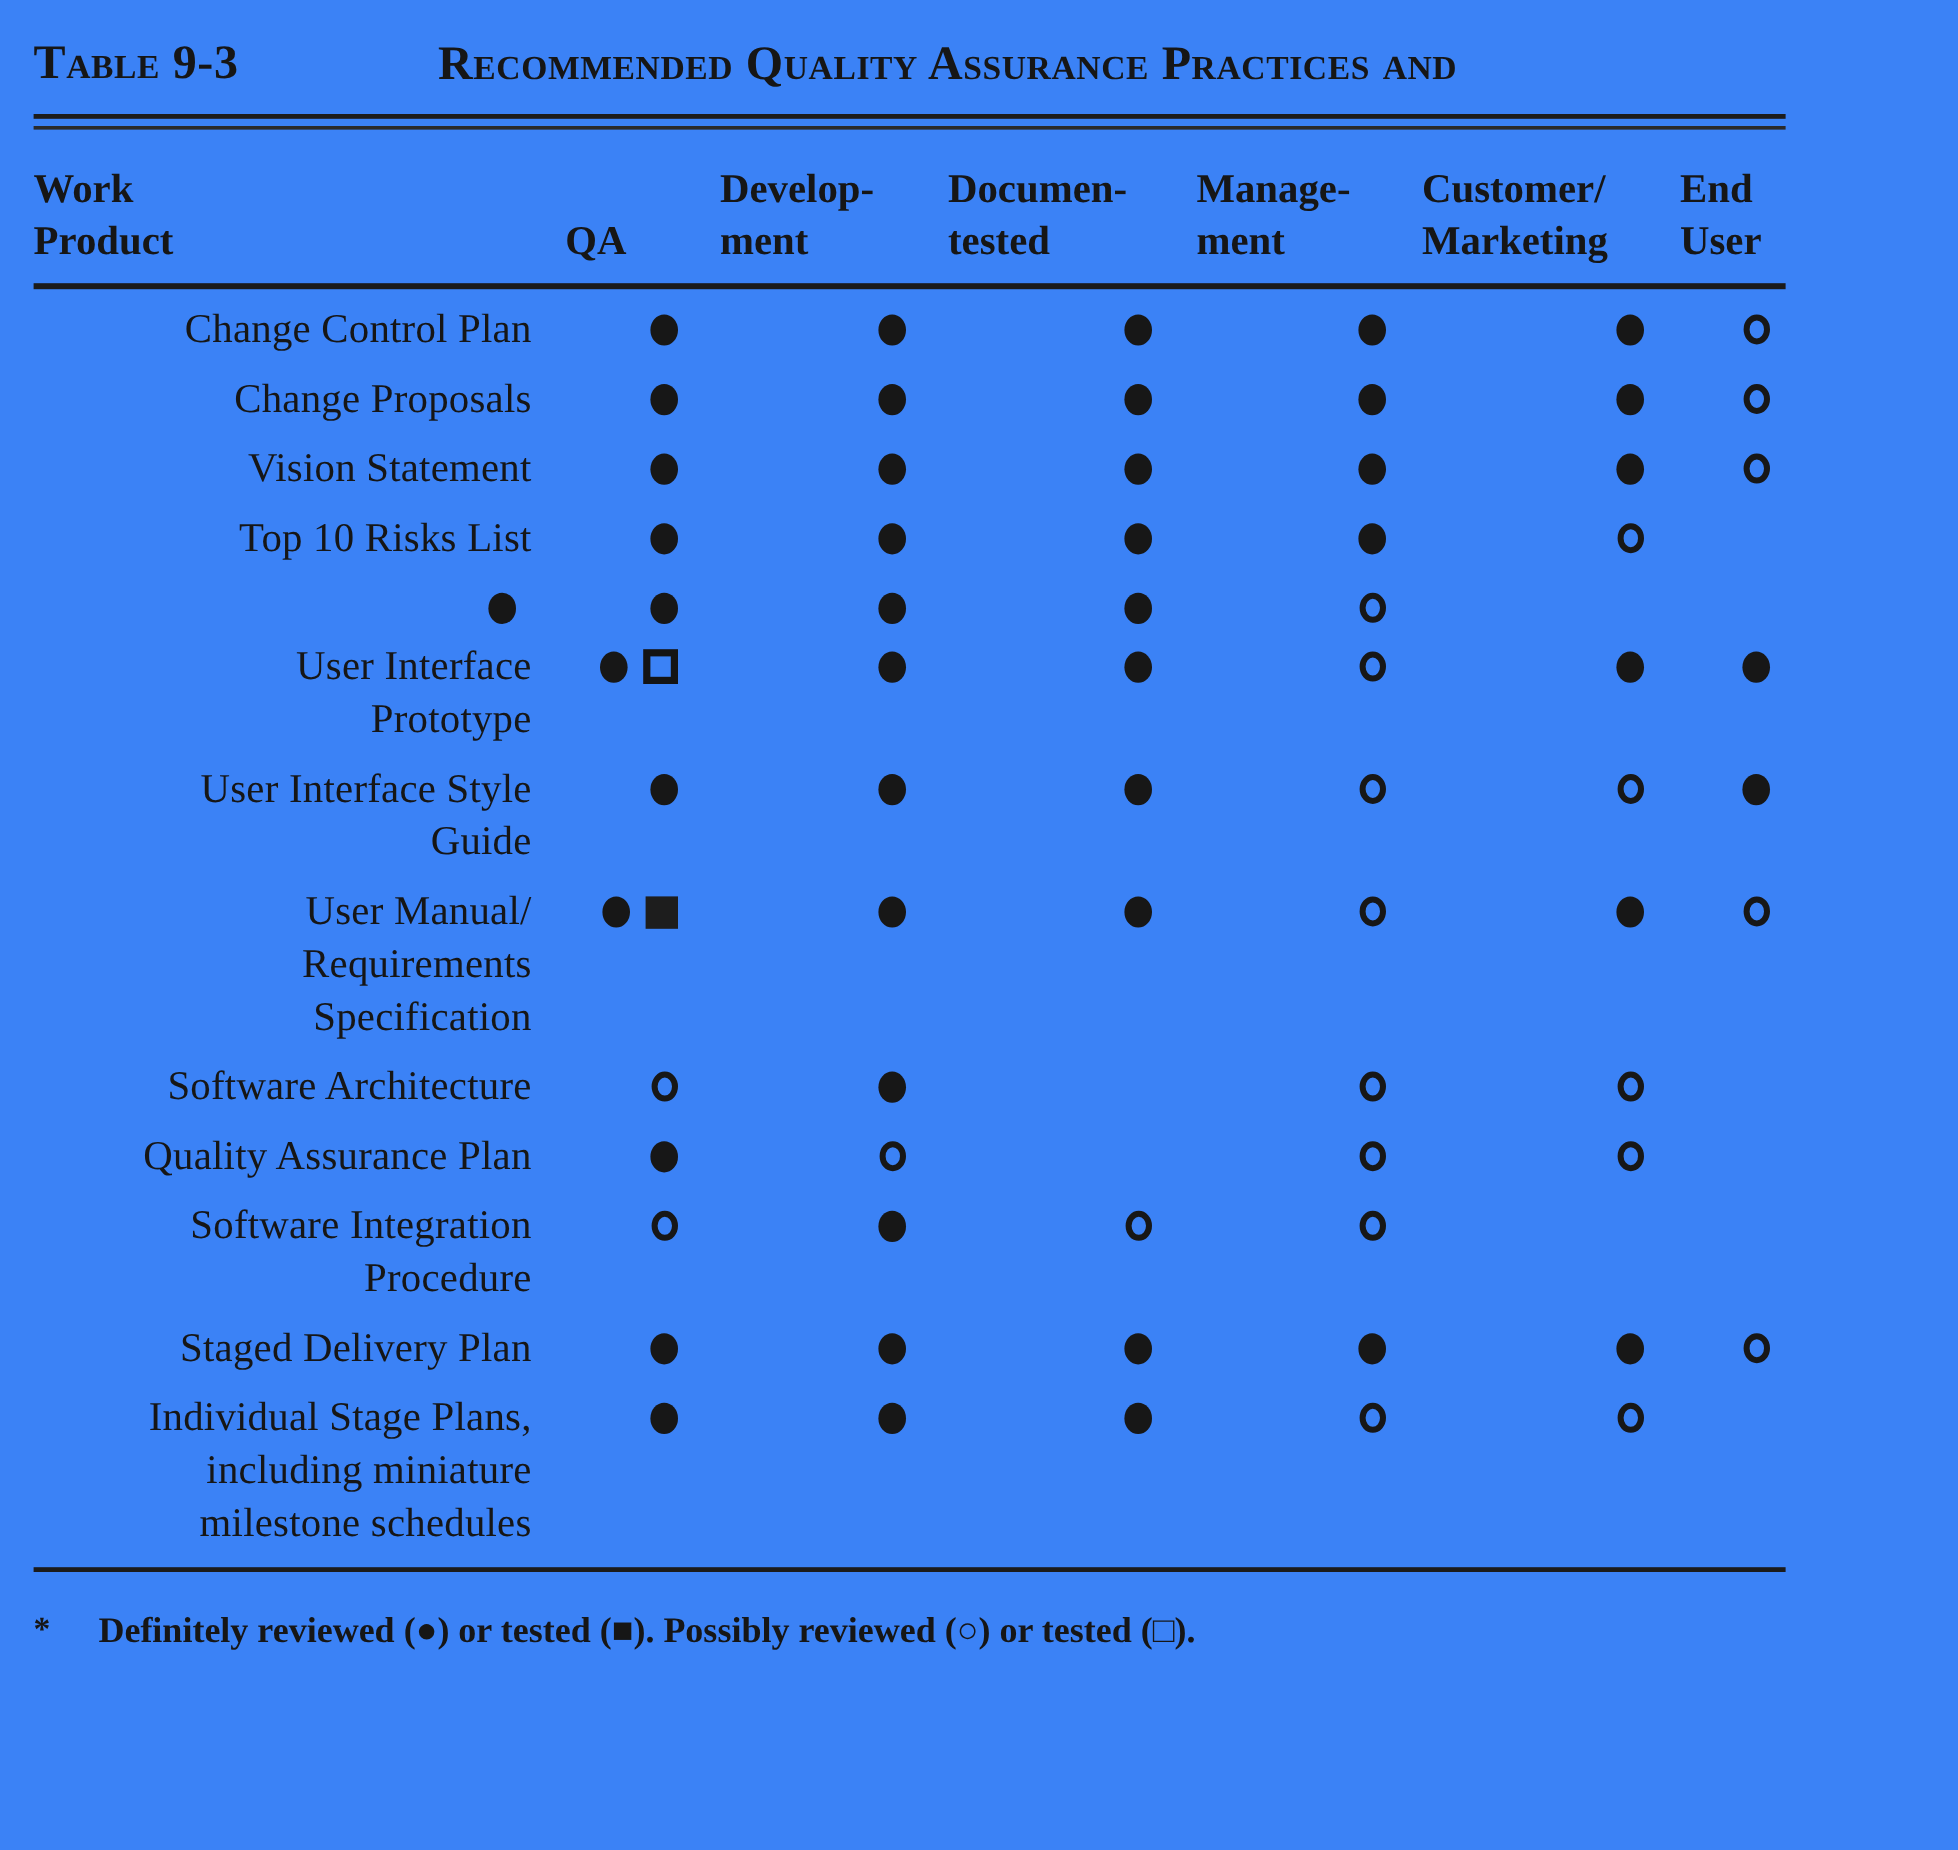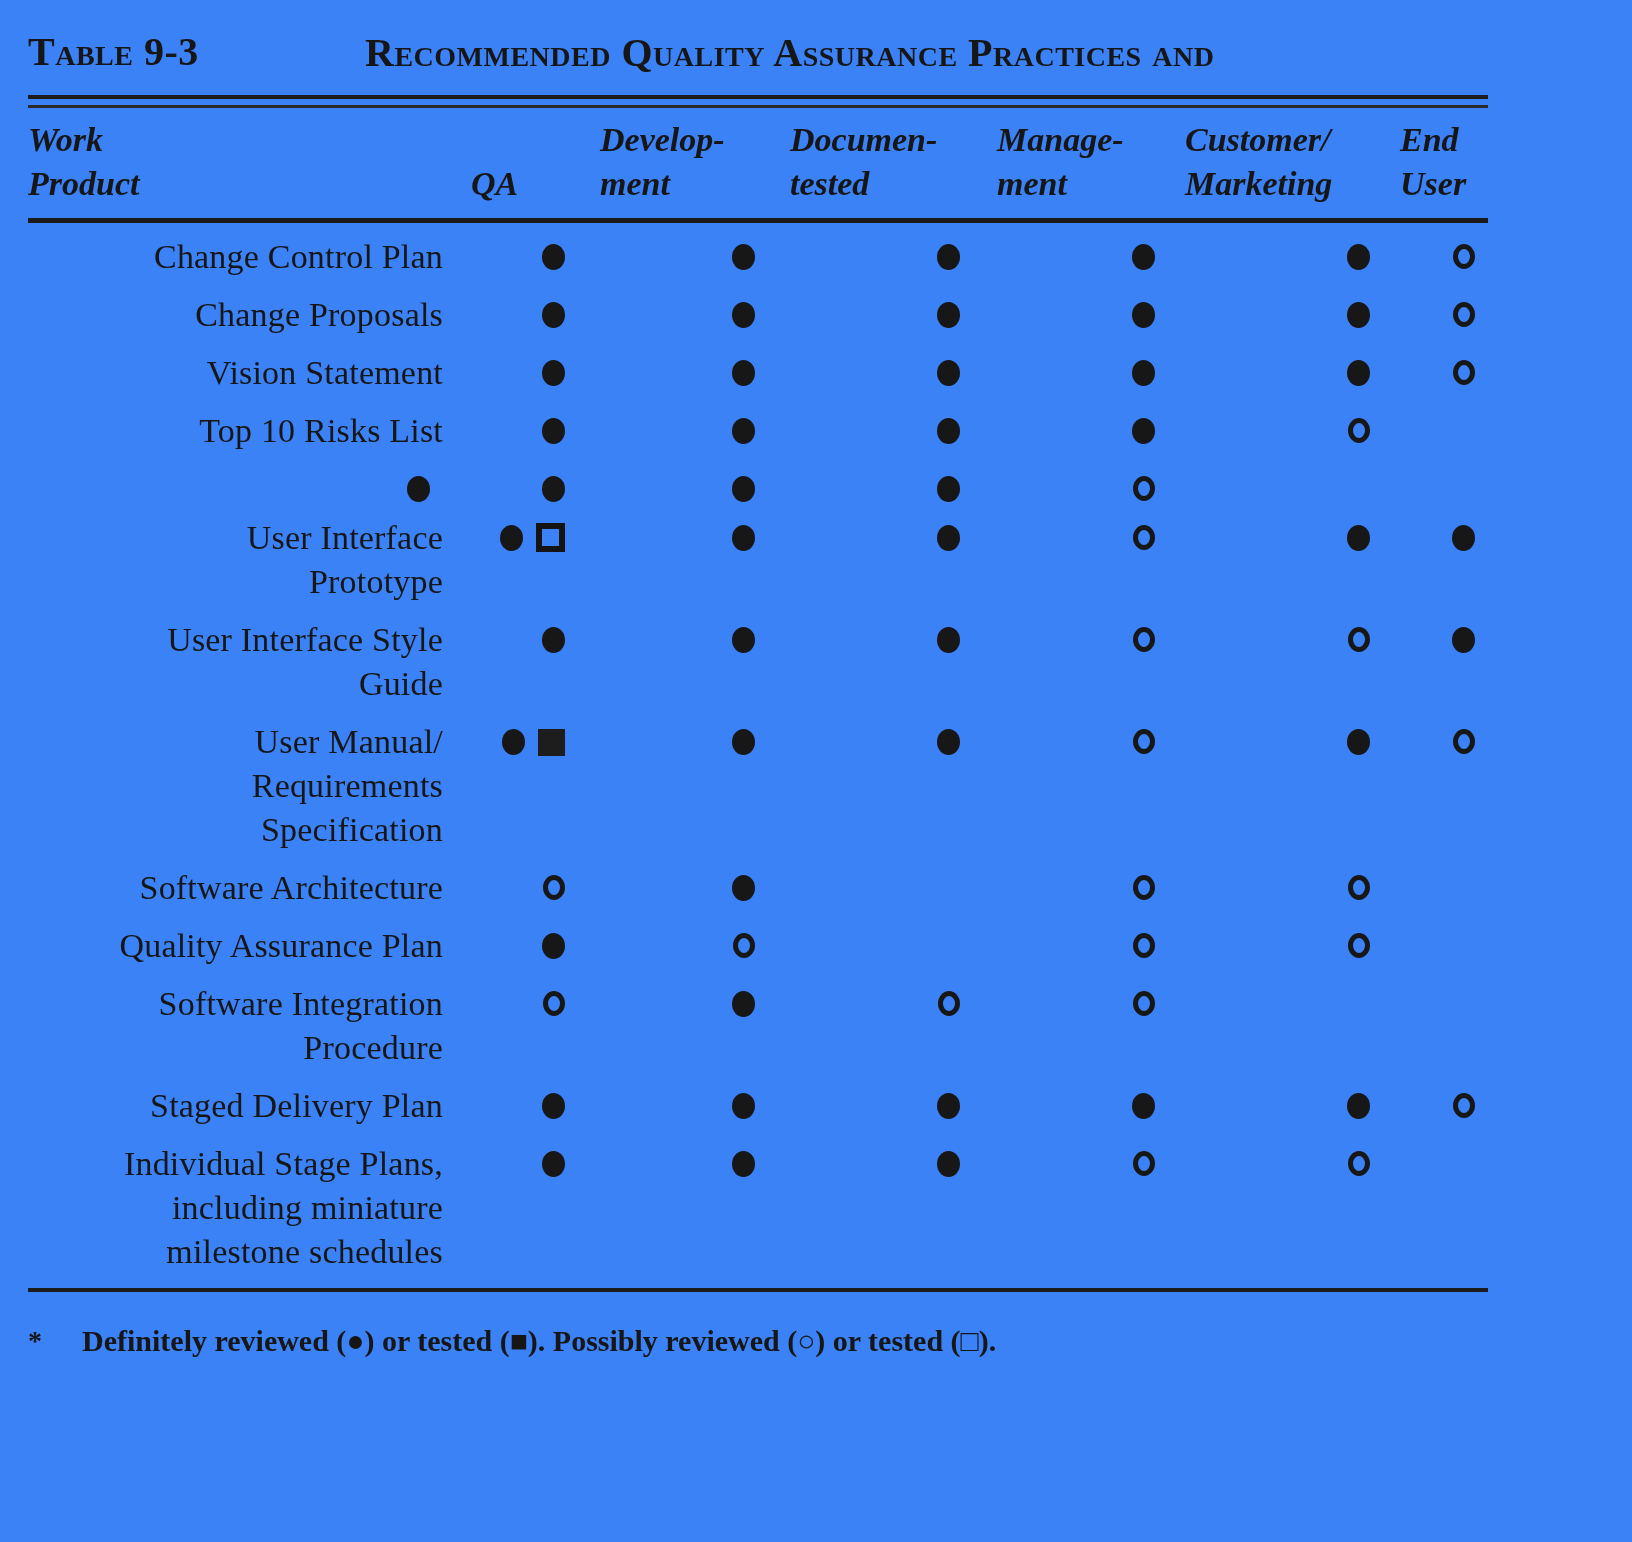--- a/index.html
+++ b/index.html
@@ -43,21 +43,21 @@
     border-bottom: 3px solid #2a2a2a;
   }
   .rule-heavy { height: 5px; background: #1b1b1b; }
   .rule-bottom { height: 4px; background: #1b1b1b; margin-top: 4px; }
 
   
   .grid-row {
     display: grid;
     grid-template-columns: 415px 135px 190px 205px 195px 215px 1fr;
   }
-  .thead { align-items: end; padding: 10px 0 12px 0; font-style: italic; }
+  .thead { align-items: end; padding: 28px 0 12px 0; }
   .thead .hcell {
     font-size: 34px;
     font-weight: bold;
     line-height: 44px;
     white-space: pre-line;
   }
 
   .tbody { padding-top: 12px; }
   .trow { margin-bottom: 14px; text-align: right; }
   .product {

